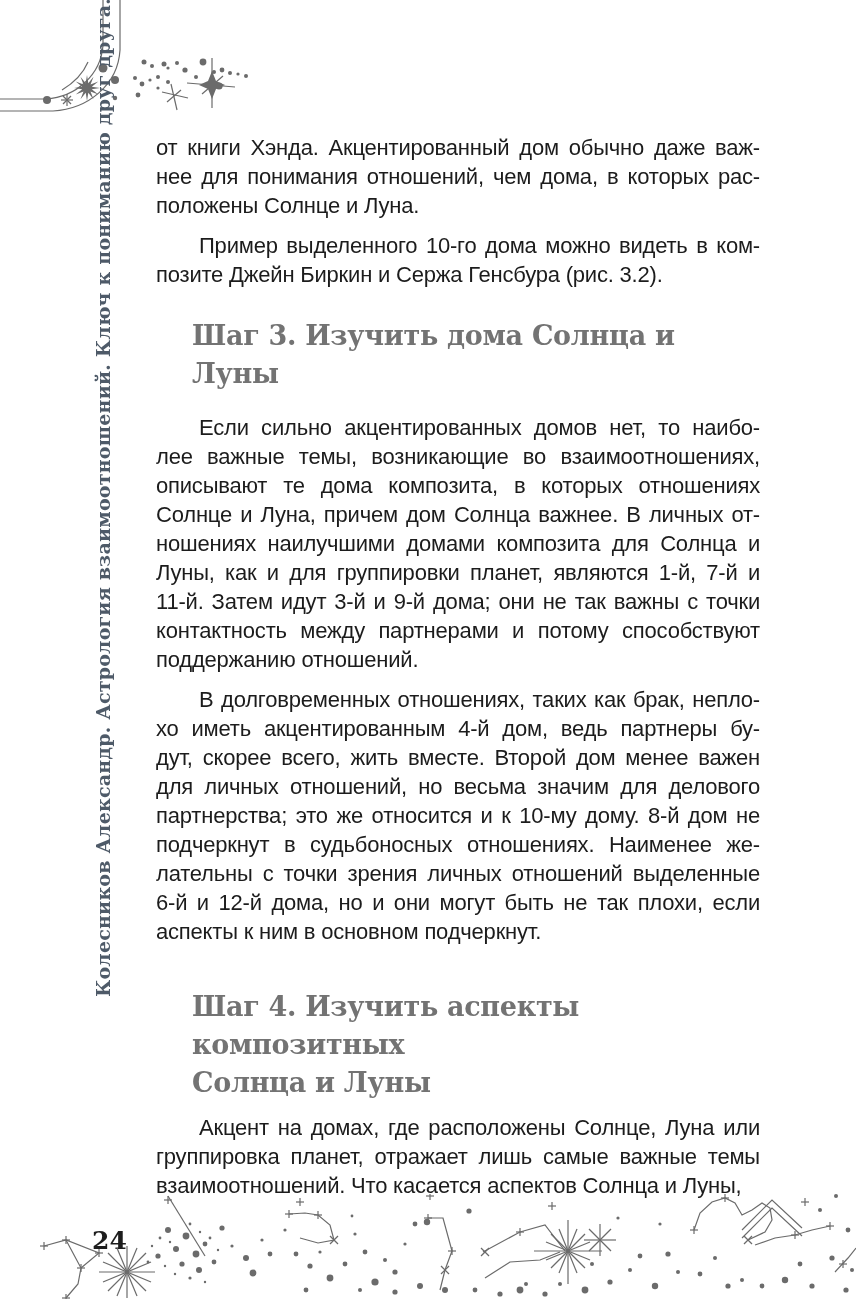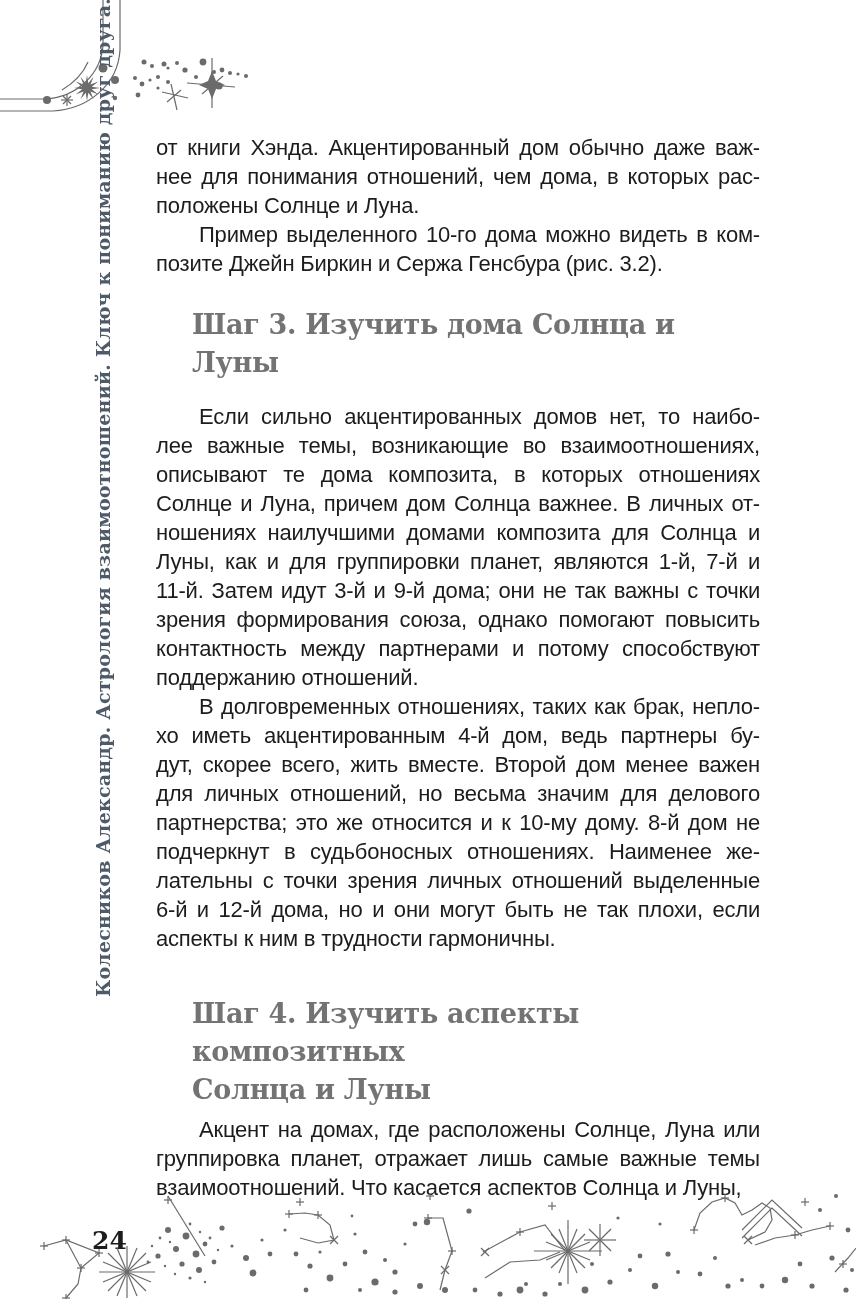--- a/index.html
+++ b/index.html
@@ -12,21 +12,21 @@
   .sidebar-title{position:absolute;left:-337px;top:544px;width:880px;height:26px;
     transform:rotate(-90deg);transform-origin:50% 50%;
     font-family:"DejaVu Serif",serif;font-weight:700;font-size:19px;line-height:26px;
     color:#4e5a68;text-align:center;letter-spacing:0.2px;white-space:nowrap;}
   
   .text-column{position:absolute;left:156px;top:133px;width:604px;
     font-size:22px;line-height:29px;color:#1c1c1c;letter-spacing:-0.2px;}
   .text-column p{margin:0;}
   .line{display:block;text-align:justify;text-align-last:justify;}
   .line.last{text-align-last:left;}
-  p.indent .line:first-child{text-indent:43px;}
+  p.indent .line:first-child{text-indent:43px;margin-top:11px;}
   h2{margin:28px 0 20px 0;padding-left:36px;
      font-family:"DejaVu Serif",serif;font-weight:700;font-size:27px;line-height:38px;
      color:#737373;letter-spacing:-0.3px;}
   h2:nth-of-type(2){margin-top:42px;margin-bottom:6px;}
   .h-line{display:block;}
   
   .page-number{position:absolute;left:92px;top:1226px;
     font-family:"DejaVu Serif",serif;font-weight:700;font-size:25px;color:#1d1d1d;}
   
   .band{position:absolute;left:0;top:1194px;}
@@ -112,34 +112,33 @@
         <span class="h-line">Шаг 3. Изучить дома Солнца и Луны</span>
       </h2>
       <p class="indent">
         <span class="line">Если сильно акцентированных домов нет, то наибо-</span>
         <span class="line">лее важные темы, возникающие во взаимоотношениях,</span>
         <span class="line">описывают те дома композита, в которых отношениях</span>
         <span class="line">Солнце и Луна, причем дом Солнца важнее. В личных от-</span>
         <span class="line">ношениях наилучшими домами композита для Солнца и</span>
         <span class="line">Луны, как и для группировки планет, являются 1-й, 7-й и</span>
         <span class="line">11-й. Затем идут 3-й и 9-й дома; они не так важны с точки</span>
-        <span class="line">зрения формирования союза, однако помогают повысить</span>
         <span class="line">контактность между партнерами и потому способствуют</span>
         <span class="line last">поддержанию отношений.</span>
       </p>
       <p class="indent">
         <span class="line">В долговременных отношениях, таких как брак, непло-</span>
         <span class="line">хо иметь акцентированным 4-й дом, ведь партнеры бу-</span>
         <span class="line">дут, скорее всего, жить вместе. Второй дом менее важен</span>
         <span class="line">для личных отношений, но весьма значим для делового</span>
         <span class="line">партнерства; это же относится и к 10-му дому. 8-й дом не</span>
         <span class="line">подчеркнут в судьбоносных отношениях. Наименее же-</span>
         <span class="line">лательны с точки зрения личных отношений выделенные</span>
         <span class="line">6-й и 12-й дома, но и они могут быть не так плохи, если</span>
-        <span class="line last">аспекты к ним в трудности гармоничны.</span>
+        <span class="line last">аспекты к ним в основном подчеркнут.</span>
       </p>
       <h2>
         <span class="h-line">Шаг 4. Изучить аспекты композитных</span>
         <span class="h-line">Солнца и Луны</span>
       </h2>
       <p class="indent">
         <span class="line">Акцент на домах, где расположены Солнце, Луна или</span>
         <span class="line">группировка планет, отражает лишь самые важные темы</span>
         <span class="line last">взаимоотношений. Что касается аспектов Солнца и Луны,</span>
       </p>

